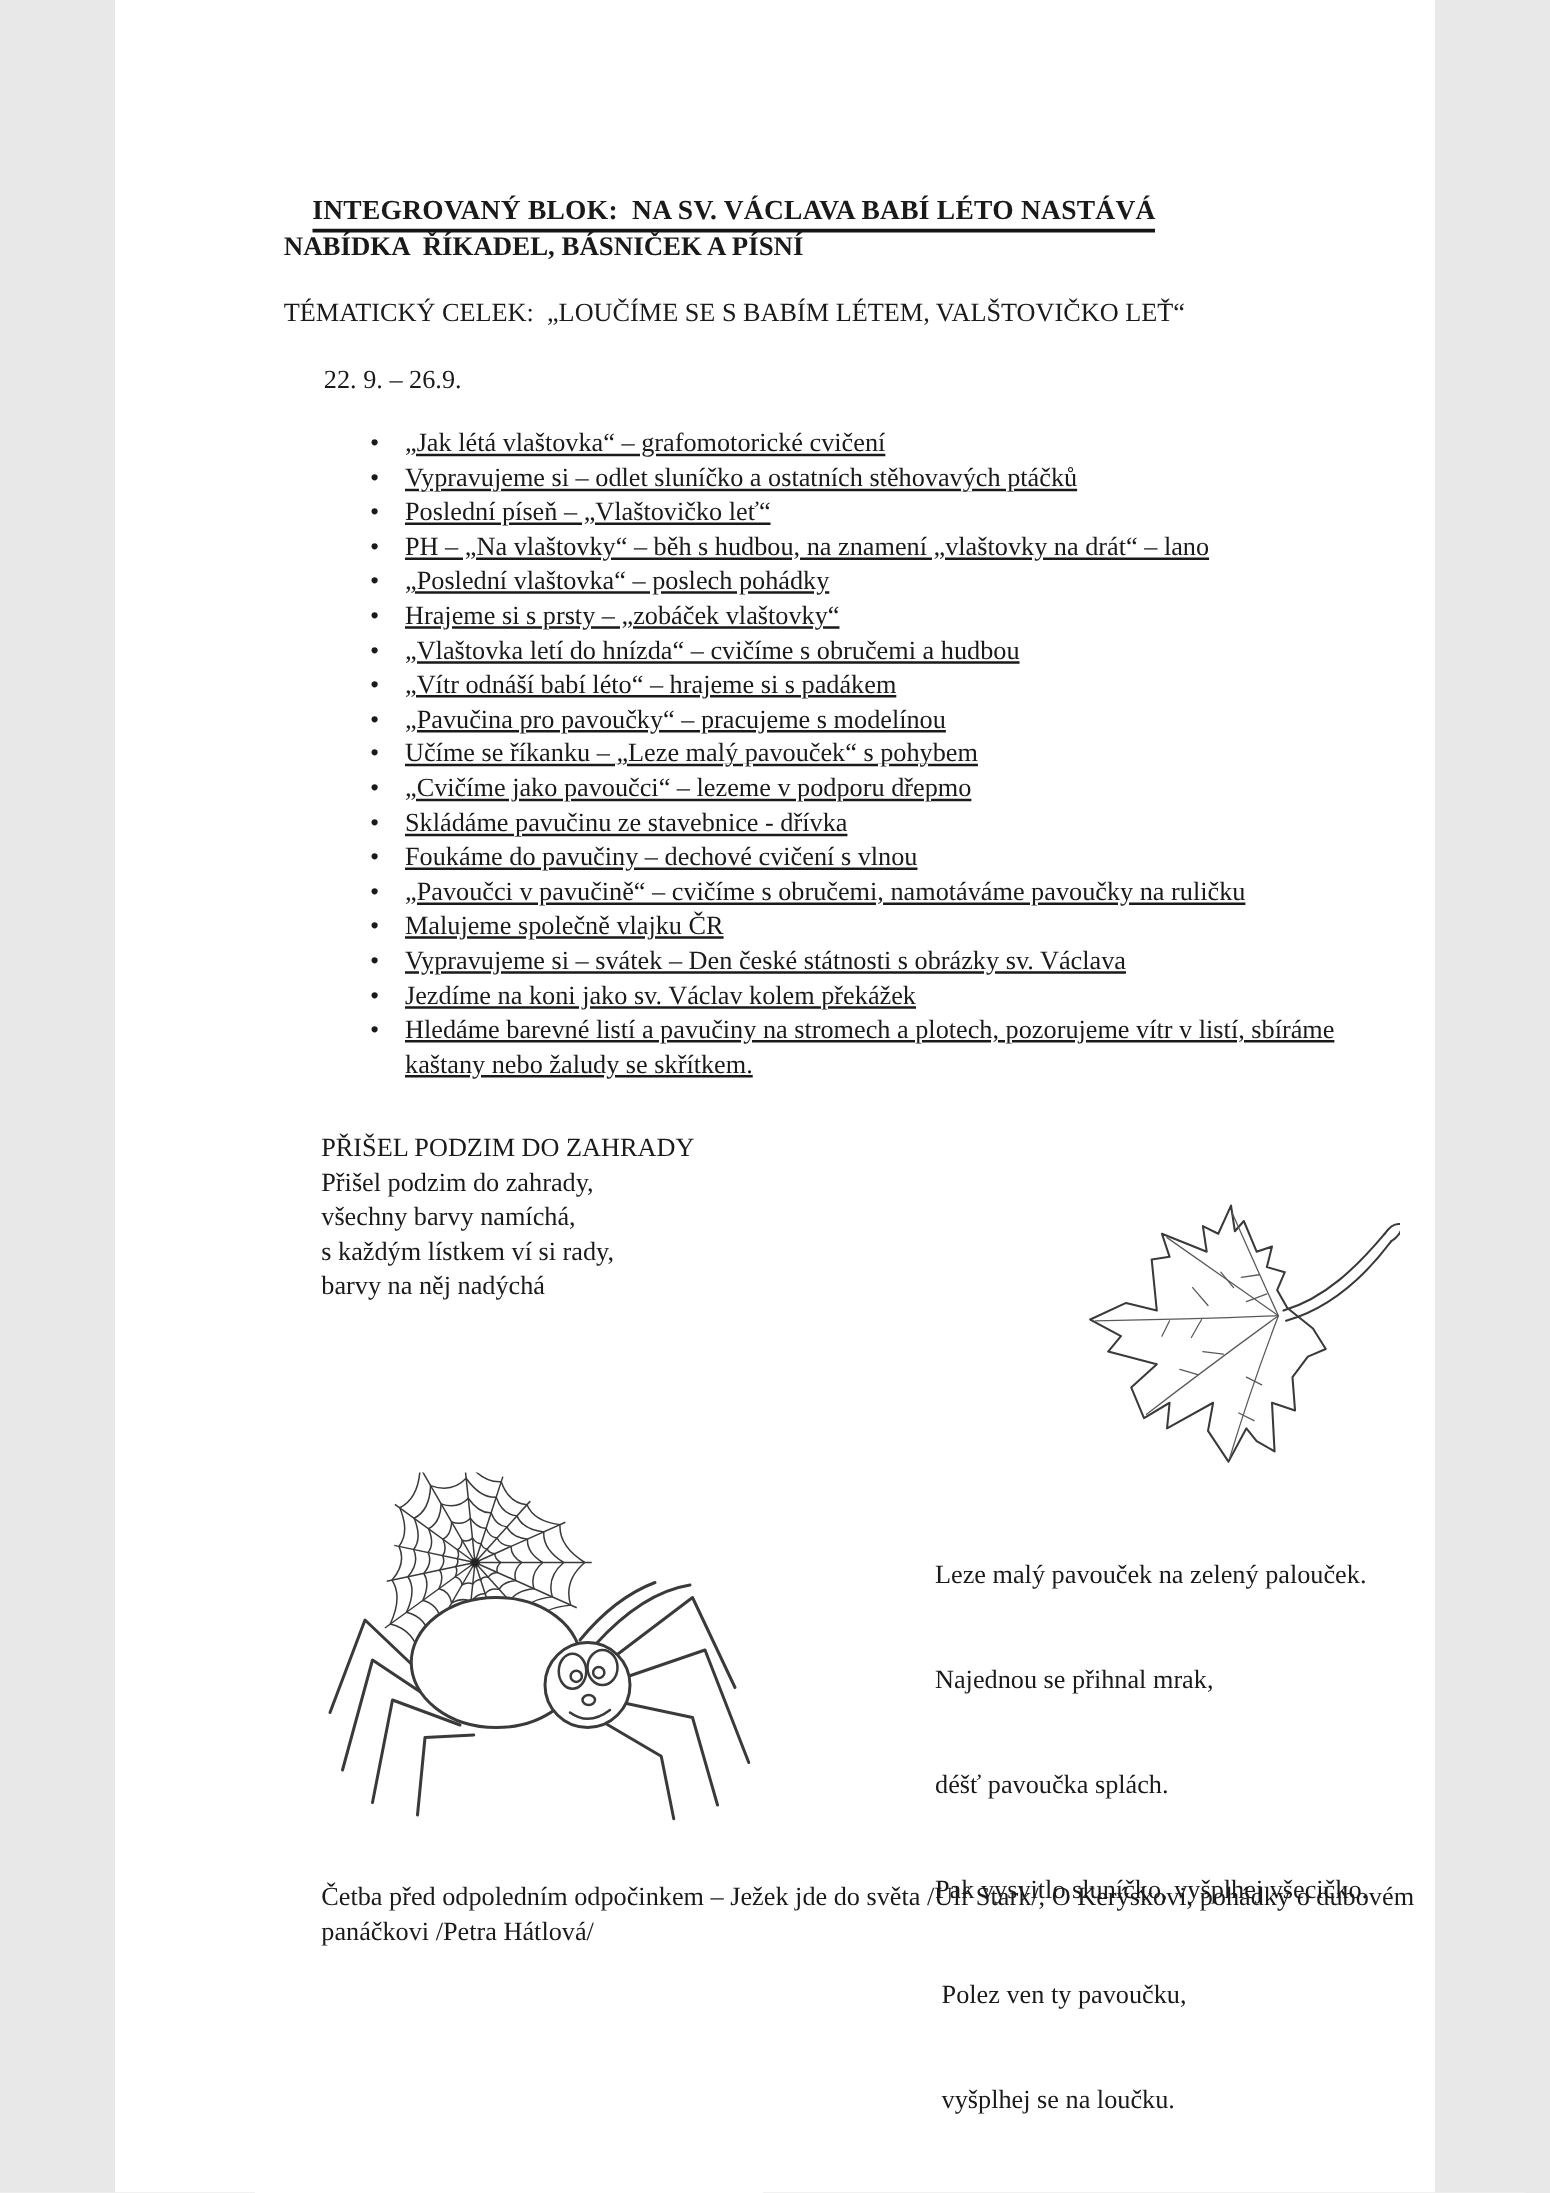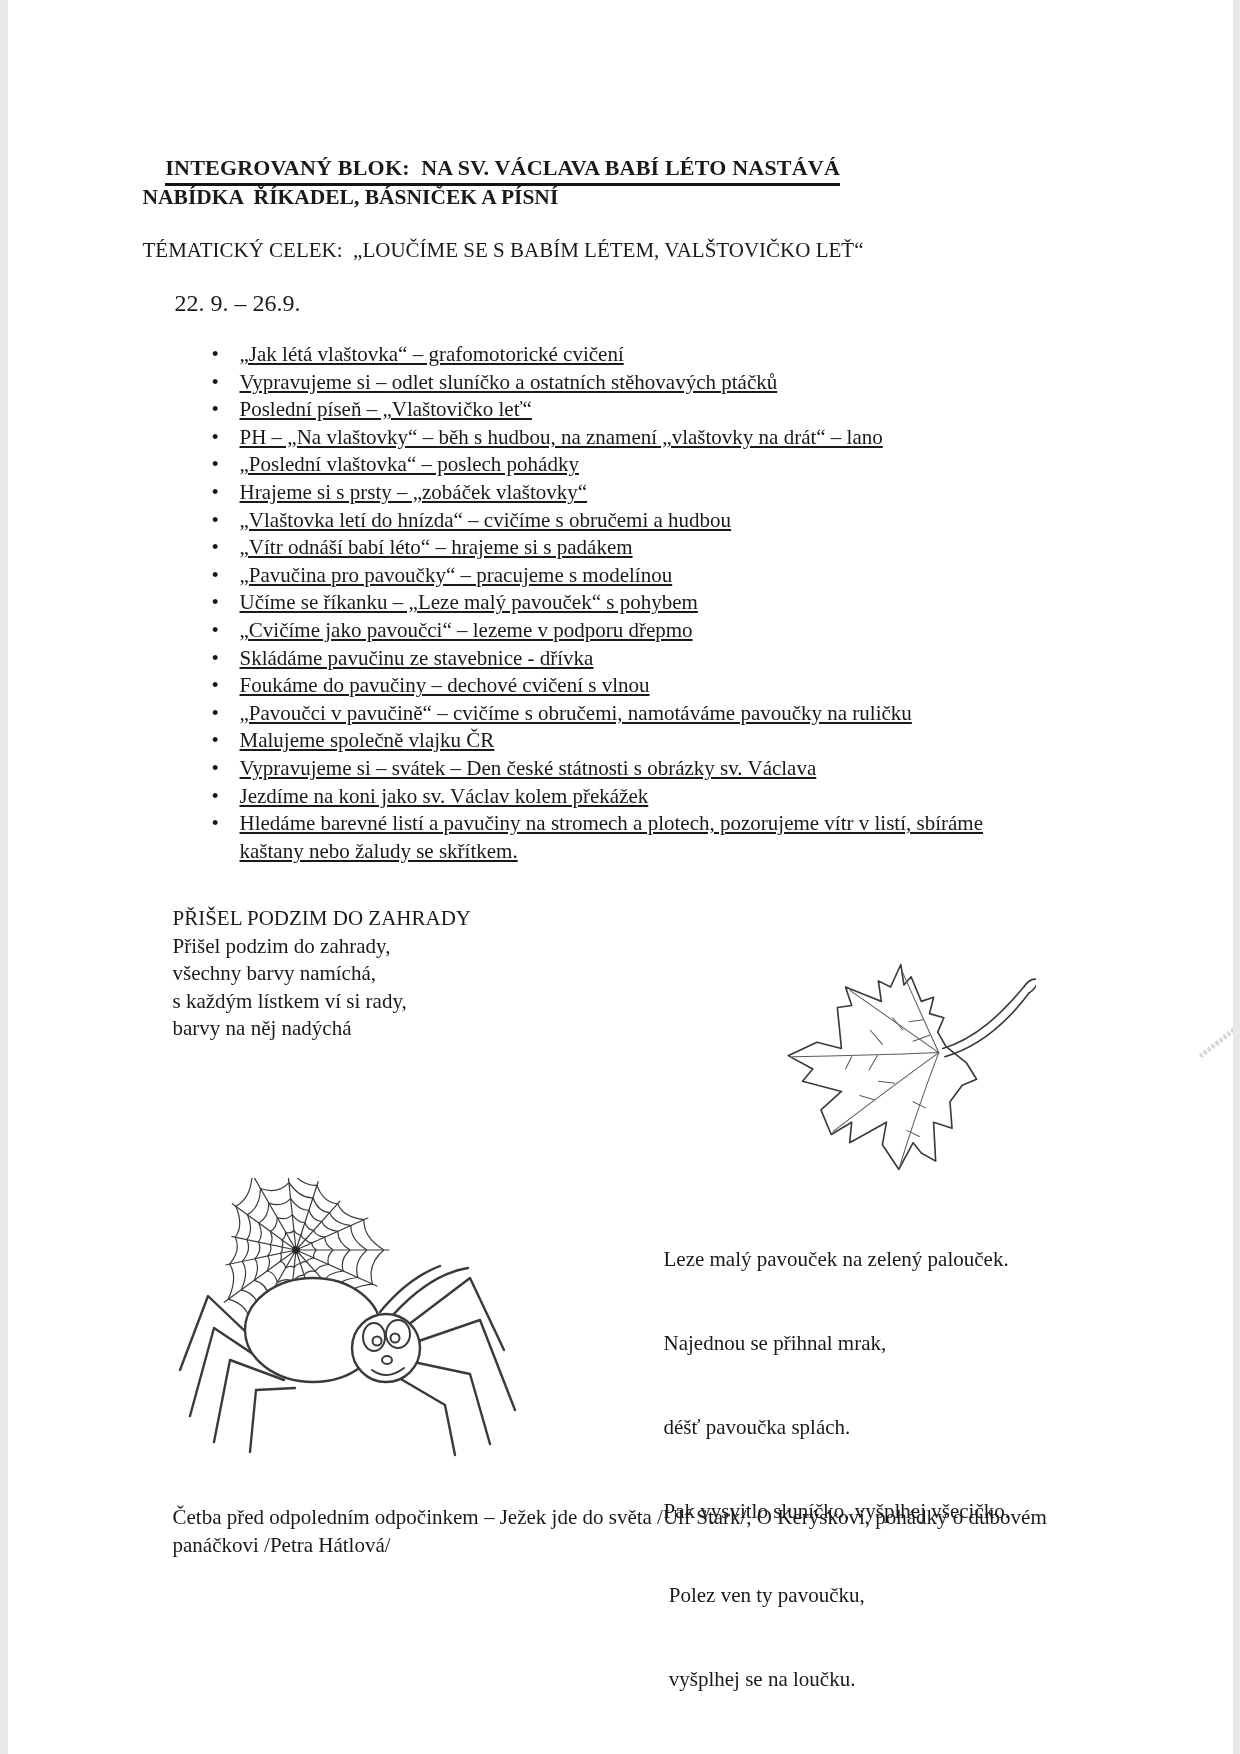--- a/index.html
+++ b/index.html
@@ -1,18 +1,18 @@
 <!DOCTYPE html>
 <html lang="cs"><head>
 <meta charset="utf-8">
 <style>
   html,body{margin:0;padding:0;background:#e8e8e8;}
   .page{
     position:relative;
-    width:1225px;height:1754px;
+    width:1056px;height:1754px;
     margin:0 auto;
     background:#ffffff;
     font-family:"Liberation Serif","DejaVu Serif",serif;
     color:#1a1a1a;
     overflow:hidden;
   }
   .pre{white-space:pre-wrap;}
   .doc-title{
     position:absolute;left:135px;top:129px;
     font-size:22px;font-weight:bold;line-height:26px;
@@ -22,21 +22,21 @@
   .doc-subtitle{
     position:absolute;left:135px;top:184px;
     font-size:21.5px;font-weight:bold;line-height:26px;
   }
   .theme-line{
     position:absolute;left:135px;top:237px;
     font-size:21px;line-height:26px;
   }
   .date-range{
     position:absolute;left:167px;top:290px;
-    font-size:24px;line-height:26px;
+    font-size:21px;line-height:26px;
   }
   ul.activities{
     position:absolute;left:135px;top:341px;
     margin:0;padding:0 0 0 97px;
     width:790px;
     list-style:none;
     font-size:21px;line-height:27.6px;text-decoration:underline;
   }
   ul.activities li{position:relative;}
   ul.activities li::before{

